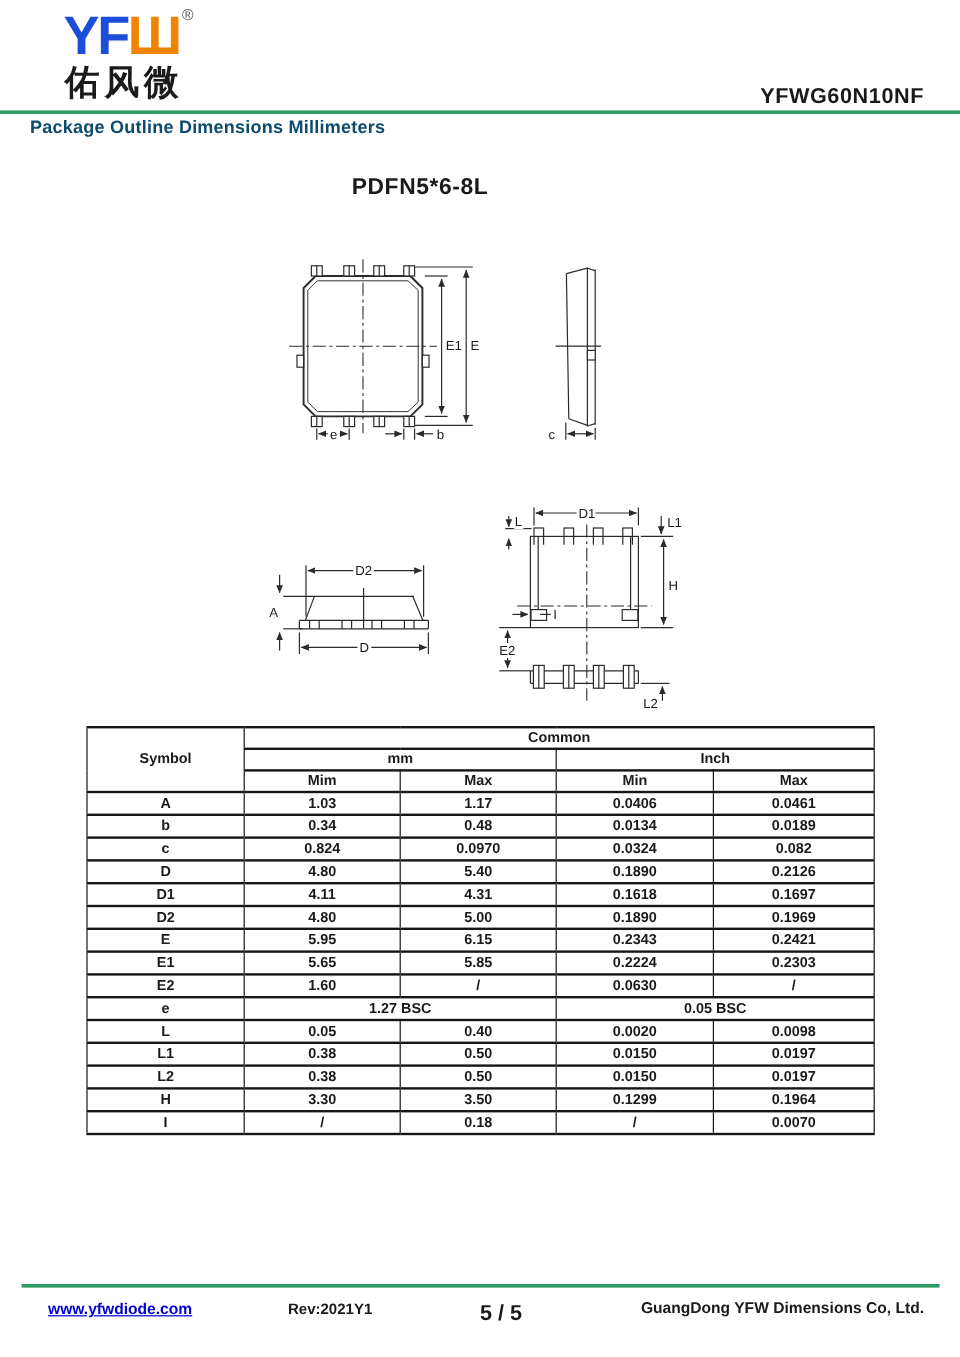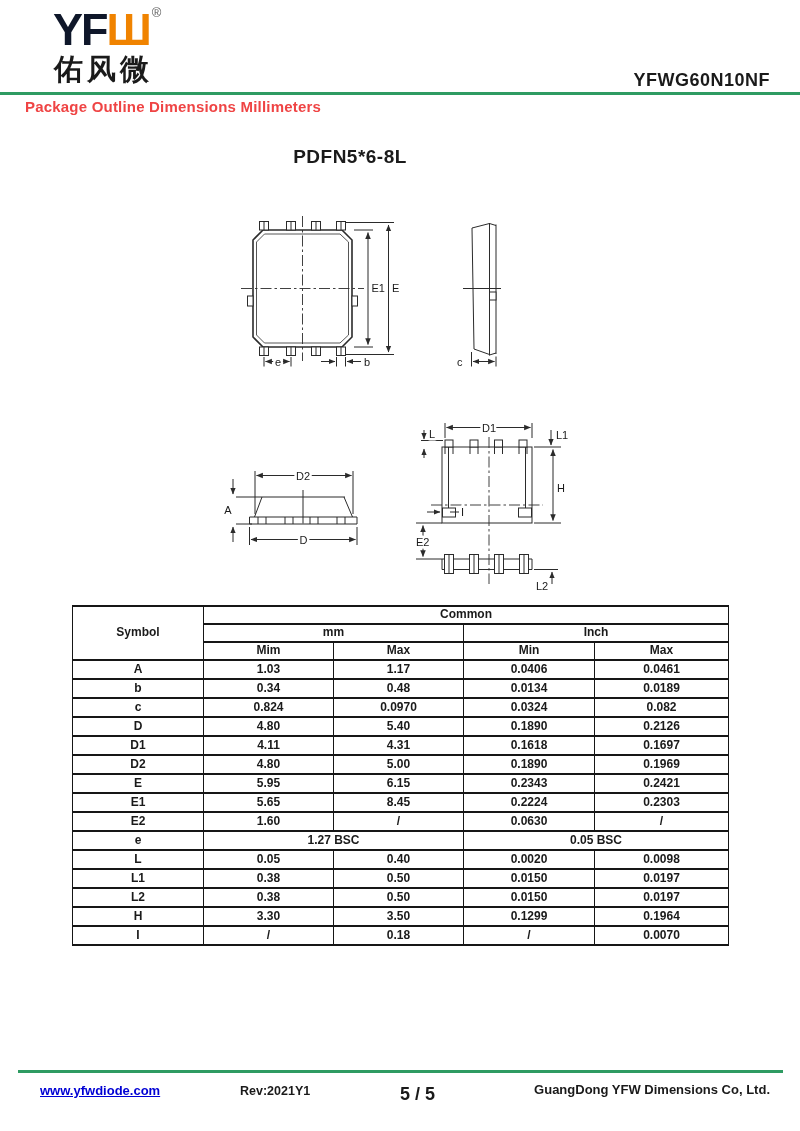--- a/index.html
+++ b/index.html
@@ -2,27 +2,27 @@
 <html><head>
 <meta charset="utf-8">
 <style>
   html,body{margin:0;padding:0;background:#e8e8e8;}
   .page{
     position:relative;width:800px;height:1131px;margin:0 auto;background:#ffffff;
     font-family:"Liberation Sans",sans-serif;color:#1a1a1a;overflow:hidden;
   }
   
   .logo-mark{position:absolute;left:53px;top:6px;font-size:45px;font-weight:bold;line-height:1;letter-spacing:-2px;}
-  .logo-mark .yf{color:#0f172a;}
+  .logo-mark .yf{color:#1d4ed8;}
   .logo-mark .w{color:#f08300;}
   .logo-mark .reg{font-size:13px;color:#5a5a5a;vertical-align:28px;letter-spacing:0;margin-left:2px;font-weight:normal;}
   .logo-cn{position:absolute;left:54px;top:52px;font-size:29px;font-weight:bold;letter-spacing:4px;line-height:1.2;}
   .part-number{position:absolute;right:30px;top:70px;font-size:18px;font-weight:bold;letter-spacing:0.5px;}
   .green-rule{position:absolute;left:0;top:92px;width:800px;height:3px;background:#2e9b62;}
-  .section-title{position:absolute;left:25px;top:98px;font-size:15px;font-weight:bold;color:#ef4444;letter-spacing:0.2px;}
+  .section-title{position:absolute;left:25px;top:98px;font-size:15px;font-weight:bold;color:#0c4a6e;letter-spacing:0.2px;}
   .pkg-title{position:absolute;left:0;top:146px;width:700px;text-align:center;font-size:19px;font-weight:bold;letter-spacing:0.5px;margin:0;}
   
   svg.drawings{position:absolute;left:0;top:0;width:800px;height:1131px;pointer-events:none;}
   svg .ln{stroke:#2b2b2b;stroke-width:1;fill:none;}
   svg .thick{stroke:#2b2b2b;stroke-width:1.6;fill:none;}
   svg .thin{stroke:#2b2b2b;stroke-width:0.8;fill:none;}
   svg .pin{stroke:#2b2b2b;stroke-width:1;fill:#ffffff;}
   svg .cl{stroke:#2b2b2b;stroke-width:0.9;fill:none;stroke-dasharray:11,3,2.5,3;}
   svg .dim{stroke:#2b2b2b;stroke-width:1;fill:none;}
   svg text.lbl{font-family:"Liberation Sans",sans-serif;font-size:11px;fill:#1a1a1a;
@@ -312,21 +312,21 @@
         <tr>
           <td>E</td>
           <td>5.95</td>
           <td>6.15</td>
           <td>0.2343</td>
           <td>0.2421</td>
         </tr>
         <tr>
           <td>E1</td>
           <td>5.65</td>
-          <td>8.45</td>
+          <td>5.85</td>
           <td>0.2224</td>
           <td>0.2303</td>
         </tr>
         <tr>
           <td>E2</td>
           <td>1.60</td>
           <td>/</td>
           <td>0.0630</td>
           <td>/</td>
         </tr>

